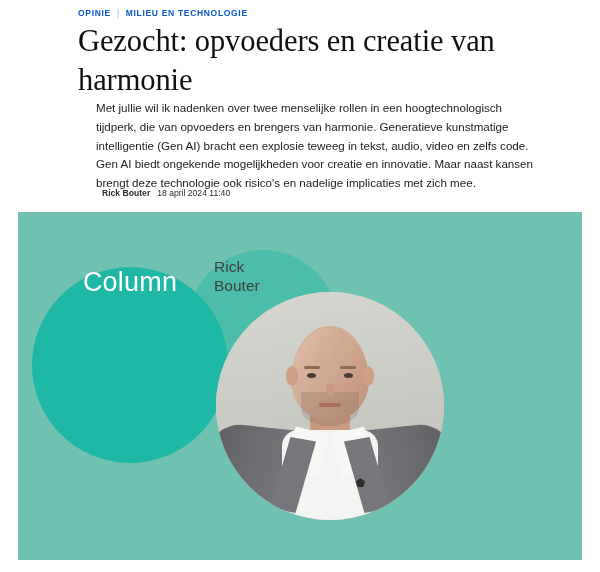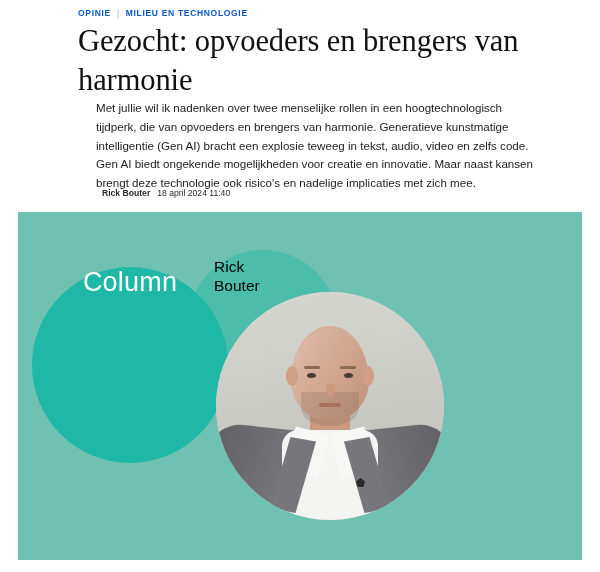--- a/index.html
+++ b/index.html
@@ -152,21 +152,21 @@
     opacity: 0.95;
   }
 
   
   .hero-name {
     position: absolute;
     left: 196px;
     top: 46px;
     font-size: 15.5px;
     line-height: 1.22;
-    color: #000000;
+    color: #404040;
     font-weight: normal;
     text-align: left;
   }
 
   
   .portrait {
     position: absolute;
     left: 198px;
     top: 80px;
     width: 228px;
@@ -363,21 +363,21 @@
 <body>
 
 <div class="page">
 
   <div class="kicker">
     <a href="#">OPINIE</a>
     <span class="sep">|</span>
     <a href="#">MILIEU EN TECHNOLOGIE</a>
   </div>
 
-  <h1 class="headline">Gezocht: opvoeders en brengers van harmonie</h1>
+  <h1 class="headline">Gezocht: opvoeders en creatie van harmonie</h1>
 
   <p class="intro">Met jullie wil ik nadenken over twee menselijke rollen in een hoogtechnologisch tijdperk, die van opvoeders en brengers van harmonie. Generatieve kunstmatige intelligentie (Gen AI) bracht een explosie teweeg in tekst, audio, video en zelfs code. Gen AI biedt ongekende mogelijkheden voor creatie en innovatie. Maar naast kansen brengt deze technologie ook risico's en nadelige implicaties met zich mee.</p>
 
   <div class="byline">
     <span class="author">Rick Bouter</span>
     <span class="date">18 april 2024 11:40</span>
   </div>
 
   <div class="hero">
 

